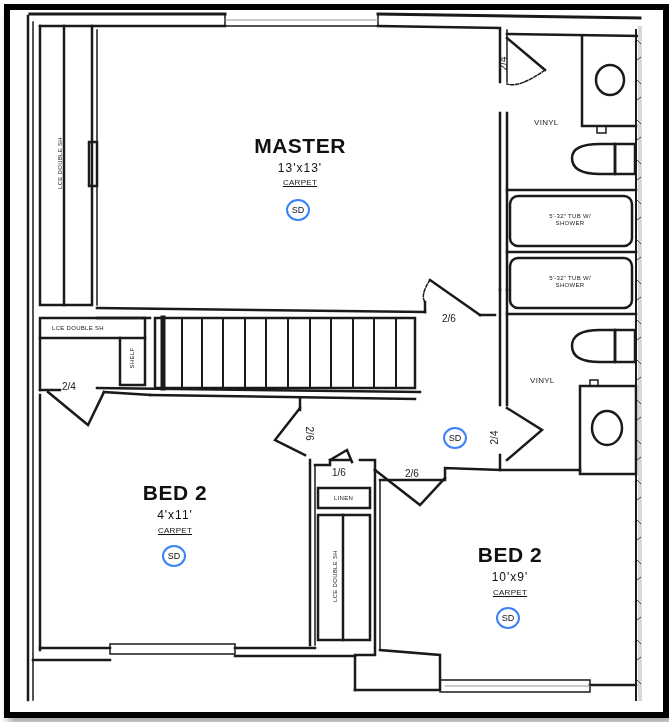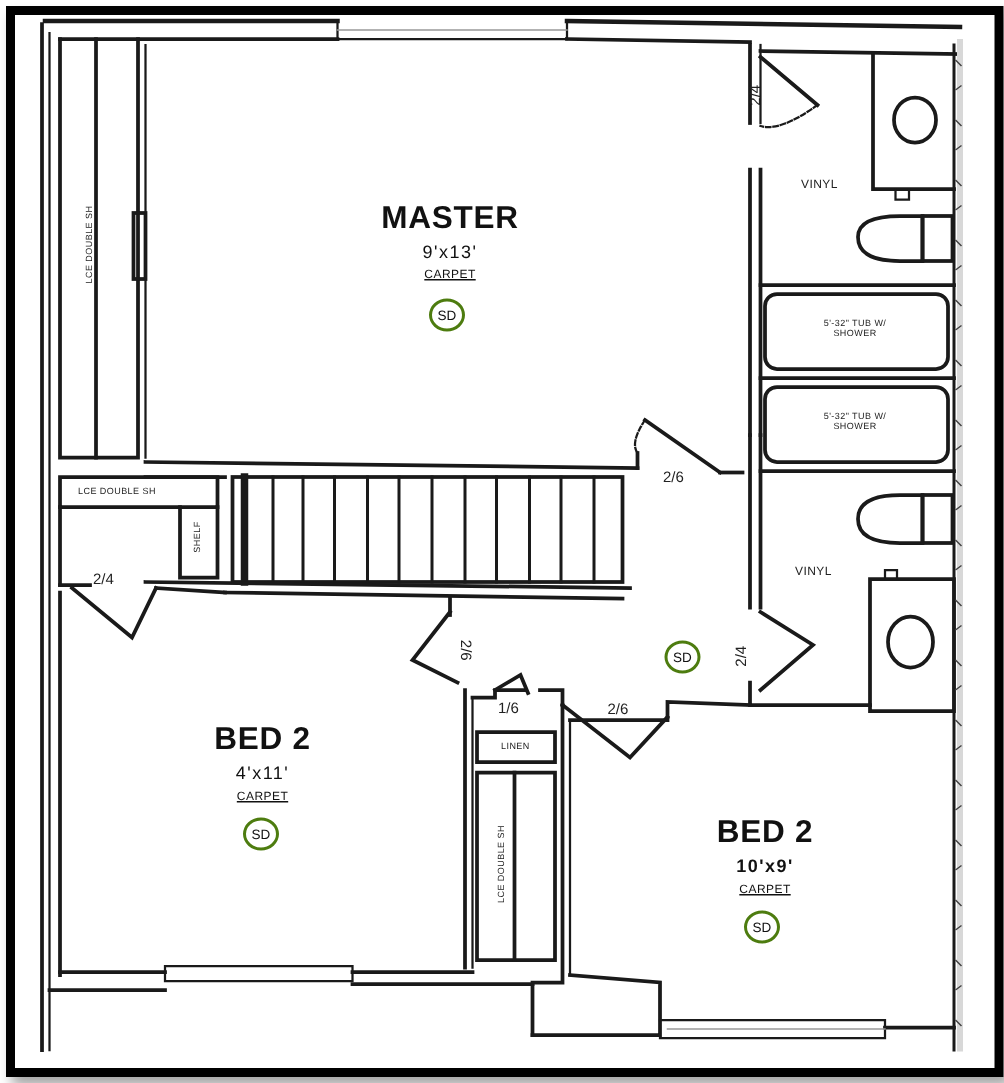--- a/index.html
+++ b/index.html
@@ -3,21 +3,21 @@
 <meta charset="utf-8">
 <style>
   html, body { margin: 0; padding: 0; background: #ffffff; }
   body { width: 669px; height: 722px; overflow: hidden; position: relative; font-family: "Liberation Sans", sans-serif; }
   .frame { position: absolute; left: 4px; top: 4px; width: 653px; height: 702px; border: 6px solid #000; background: #fff; box-shadow: 4px 6px 8px rgba(0,0,0,0.35); }
   svg { position: absolute; left: 0; top: 0; }
   .lbl { position: absolute; color: #111; text-align: center; white-space: nowrap; }
   .room-name { font-size: 21px; letter-spacing: 0.5px; font-weight: 700; }
   .room-dim { font-size: 12px; letter-spacing: 1px; }
   .room-floor { font-size: 8px; letter-spacing: 0.3px; text-decoration: underline; }
-  .sd { position: absolute; width: 20px; height: 18px; border: 2px solid #4d7c0f; border-radius: 50%; font-size: 9px; line-height: 18px; text-align: center; color:#111; }
+  .sd { position: absolute; width: 20px; height: 18px; border: 2px solid #3b82f6; border-radius: 50%; font-size: 9px; line-height: 18px; text-align: center; color:#111; }
   .tiny { font-size: 6px; letter-spacing: 0.3px; color:#222; position:absolute; white-space:nowrap; }
   .door { font-size: 10px; position: absolute; color:#222; white-space:nowrap; }
   .vert { transform: rotate(-90deg); transform-origin: center; }
   .vert90 { transform: rotate(90deg); transform-origin: center; }
 </style>
 </head>
 <body>
 
 <div class="frame"></div>
 
@@ -121,31 +121,31 @@
 
   <g fill="#333">
     <rect x="638" y="26" width="4" height="675" fill="#d8d8d8"></rect>
   </g>
   <g stroke="#444" stroke-width="1" fill="none">
     <path d="M637 40 l4 4 M637 60 l4 -3 M637 80 l4 4 M637 100 l4 -3 M637 120 l4 4 M637 140 l4 -3 M637 160 l4 4 M637 180 l4 -3 M637 200 l4 4 M637 220 l4 -3 M637 240 l4 4 M637 260 l4 -3 M637 280 l4 4 M637 300 l4 -3 M637 320 l4 4 M637 340 l4 -3 M637 360 l4 4 M637 380 l4 -3 M637 400 l4 4 M637 420 l4 -3 M637 440 l4 4 M637 460 l4 -3 M637 480 l4 4 M637 500 l4 -3 M637 520 l4 4 M637 540 l4 -3 M637 560 l4 4 M637 580 l4 -3 M637 600 l4 4 M637 620 l4 -3 M637 640 l4 4 M637 660 l4 -3 M637 680 l4 4"></path>
   </g>
 </svg>
 
 <div class="lbl room-name" style="left:230px; top:134px; width:140px;">MASTER</div>
-<div class="lbl room-dim" style="left:230px; top:161px; width:140px;">9'x13'</div>
+<div class="lbl room-dim" style="left:230px; top:161px; width:140px;">13'x13'</div>
 <div class="lbl room-floor" style="left:230px; top:178px; width:140px;">CARPET</div>
 <div class="sd" style="left:286px; top:199px;">SD</div>
 
 <div class="lbl room-name" style="left:105px; top:481px; width:140px;">BED 2</div>
 <div class="lbl room-dim" style="left:105px; top:508px; width:140px;">4'x11'</div>
 <div class="lbl room-floor" style="left:105px; top:526px; width:140px;">CARPET</div>
 <div class="sd" style="left:162px; top:545px;">SD</div>
 
 <div class="lbl room-name" style="left:440px; top:543px; width:140px;">BED 2</div>
-<div class="lbl room-dim" style="left:440px; top:570px; width:140px;font-weight:bold;">10'x9'</div>
+<div class="lbl room-dim" style="left:440px; top:570px; width:140px;">10'x9'</div>
 <div class="lbl room-floor" style="left:440px; top:588px; width:140px;">CARPET</div>
 <div class="sd" style="left:496px; top:607px;">SD</div>
 
 <div class="sd" style="left:443px; top:427px;">SD</div>
 
 <div class="tiny" style="left:534px; top:118px; font-size:8px;">VINYL</div>
 <div class="tiny" style="left:530px; top:376px; font-size:8px;">VINYL</div>
 
 <div class="tiny" style="left:535px; top:213px; width:70px; white-space:normal; text-align:center; line-height:7px;">5'-32" TUB W/ SHOWER</div>
 <div class="tiny" style="left:535px; top:275px; width:70px; white-space:normal; text-align:center; line-height:7px;">5'-32" TUB W/ SHOWER</div>

